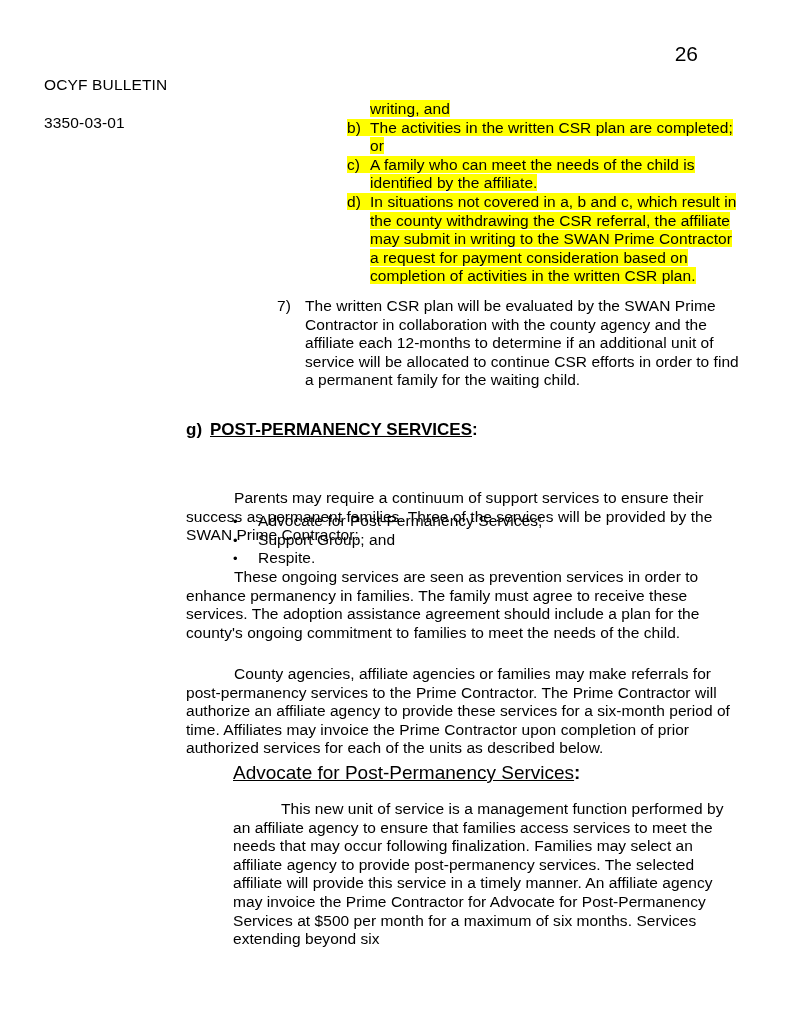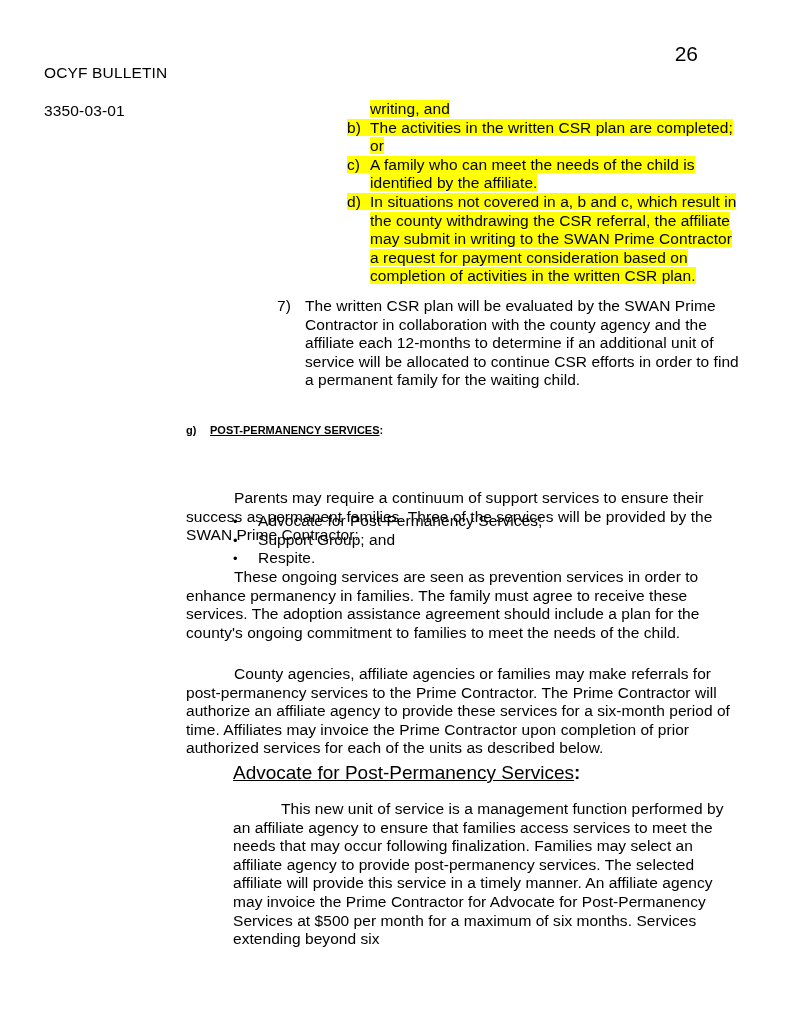--- a/index.html
+++ b/index.html
@@ -29,21 +29,21 @@
   }
   .header-left {
     position: absolute;
     left: 0;
     top: 0;
     font-size: 15.5px;
     line-height: 19px;
     letter-spacing: 0.15px;
     white-space: pre-line;
   }
-  .header-line1 { display: block; }
+  .header-line1 { display: block; margin-top: 12px; }
   .header-line2 { display: block; }
   .page-number {
     position: absolute;
     right: 49px;
     top: 0;
     font-size: 21px;
     line-height: 19px;
   }
 
   
@@ -98,21 +98,21 @@
   }
   .numbered-item .ni-text {
     flex: 1 1 auto;
   }
 
   
   .section-heading {
     position: absolute;
     left: 186px;
     top: 421px;
-    font-size: 11px;
+    font-size: 17px;
     line-height: 18.6px;
     font-weight: bold;
   }
   .section-heading .sh-mark {
     display: inline-block;
     width: 24px;
   }
   .section-heading .sh-title {
     text-decoration: underline;
   }

